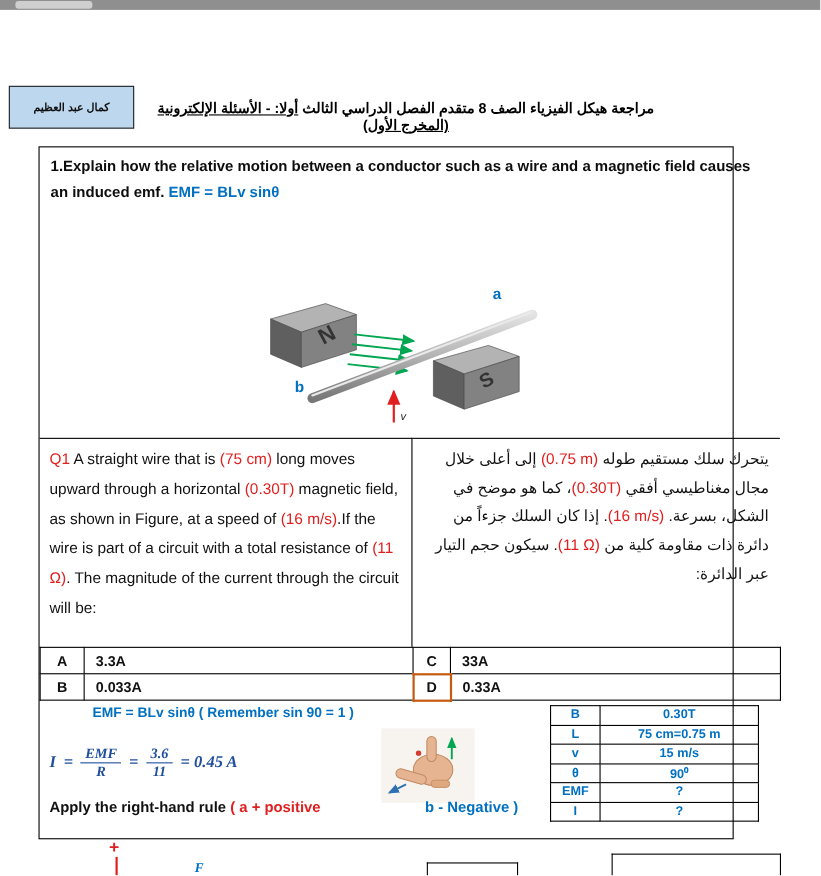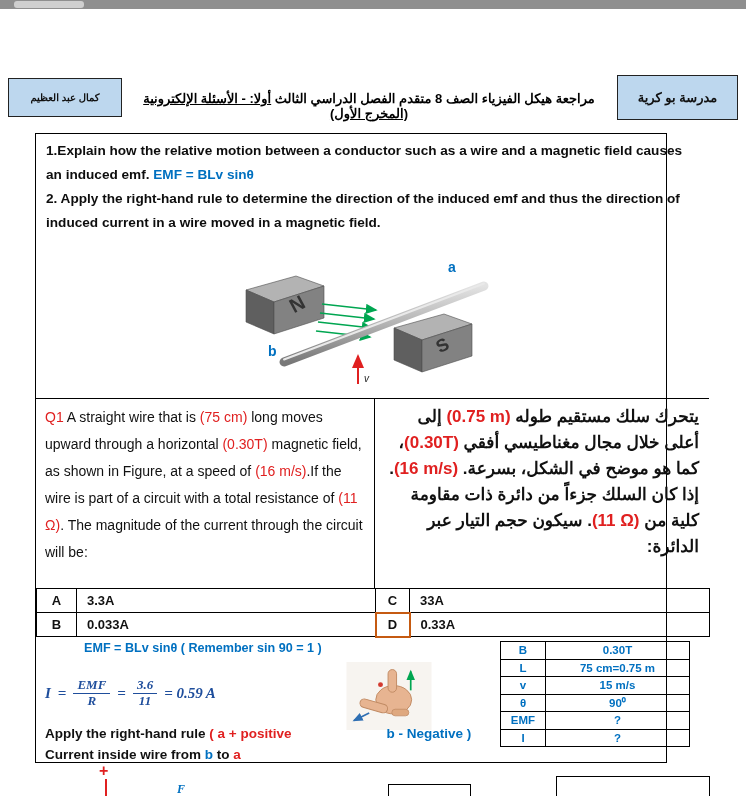--- a/index.html
+++ b/index.html
@@ -27,21 +27,21 @@
   .blue { color:var(--blue,#0070c0); }
   .red  { color:var(--red,#e02020); }
 
   .figure { position:absolute; left:190px; top:122px; width:270px; height:140px; }
 
   .q1-en { position:absolute; left:0; top:264px; width:339px; height:190px;
            border-top:1.2px solid #000; border-right:1.2px solid #000;
            padding:5px 6px 0 9px; font-size:14px; font-weight:400; line-height:27px; }
   .q1-ar { position:absolute; left:339px; top:264px; width:334px; height:190px;
            border-top:1.2px solid #000; padding:5px 10px 0 6px;
-           direction:rtl; text-align:right; font-size:17px; font-weight:700; line-height:26px; }
+           direction:rtl; text-align:right; font-size:14px; font-weight:400; line-height:26px; }
   .ltr { direction:ltr; unicode-bidi:embed; }
 
   .ans-table { position:absolute; left:0; top:454px; width:673px; border-collapse:collapse; table-layout:fixed; }
   .ans-table col.c1 { width:40px; } .ans-table col.c2 { width:299px; }
   .ans-table col.c3 { width:34px; } .ans-table col.c4 { width:300px; }
   .ans-table td { border:1.2px solid #000; height:24px; font-size:13px; font-weight:700; padding:0; }
   .ans-table td.letter { text-align:center; }
   .ans-table td.answer { padding-left:10px;margin-top:48px; }
   .ans-table td.selected { border:2.6px solid var(--selected-border,#c55a11); }
 
@@ -76,36 +76,32 @@
 </style>
 </head>
 <body>
 
 <div class="page">
 
   <div class="topbar">
     <div class="topbar-thumb"></div>
   </div>
 
-  <div class="info-box school">
-    <span>مدرسة بو كرية</span>
-  </div>
   <div class="info-box teacher">
     <span>كمال عبد العظيم</span>
   </div>
 
   <div class="doc-title">
     <span>مراجعة هيكل الفيزياء الصف 8 متقدم الفصل الدراسي الثالث </span><span class="u">أولا: - الأسئلة الإلكترونية (المخرج الأول)</span>
   </div>
 
   <div class="main-box">
 
     <div class="objectives">
       <p><span>1.Explain how the relative motion between a conductor such as a wire and a magnetic field causes an induced emf. </span><span class="blue">EMF = BLv sinθ</span></p>
-      <p><span>2. Apply the right-hand rule to determine the direction of the induced emf and thus the direction of induced current in a wire moved in a magnetic field.</span></p>
     </div>
 
     <svg class="figure" viewBox="0 0 270 140">
       <defs>
         <linearGradient id="rodg" x1="0" y1="0" x2="0" y2="1">
           <stop offset="0" stop-color="#e3e3e3"></stop>
             <stop offset="0.5" stop-color="#b3b3b3"></stop>
             <stop offset="1" stop-color="#787878"></stop>
         </linearGradient>
         <marker id="mg" markerWidth="8" markerHeight="8" refX="6" refY="3" orient="auto">
@@ -190,21 +186,21 @@
         <span>=</span>
         <span class="frac">
           <span class="num">EMF</span>
           <span class="den">R</span>
         </span>
         <span>=</span>
         <span class="frac">
           <span class="num">3.6</span>
           <span class="den">11</span>
         </span>
-        <span>= 0.59  A</span>
+        <span>= 0.45  A</span>
       </div>
 
       <svg class="hand" viewBox="0 0 90 72">
         <defs>
           <marker id="hg" markerWidth="7" markerHeight="7" refX="5" refY="2.5" orient="auto">
               <path d="M0,0 L6,2.5 L0,5 z" fill="#00a651"></path>
             </marker>
           <marker id="hb" markerWidth="7" markerHeight="7" refX="5" refY="2.5" orient="auto">
               <path d="M0,0 L6,2.5 L0,5 z" fill="#2f6fb3"></path>
             </marker>
@@ -246,23 +242,20 @@
         <tr>
               <td class="k">I</td>
               <td class="v">?</td>
             </tr>
       </tbody>
         </table>
 
       <div class="sol-apply">
         <span>Apply the right-hand rule  </span><span class="pos">( a + positive</span><span class="neg">b - Negative )</span>
       </div>
-      <div class="sol-current">
-        <span>Current inside wire from </span><span class="blue">b</span><span> to </span><span class="red">a</span>
-      </div>
     </div>
   </div>
 
   <div class="frag-plus">+</div>
   <div class="frag-vline"></div>
   <div class="frag-f">F</div>
   <div class="frag-box1"></div>
   <div class="frag-box2"></div>
 
 </div>

